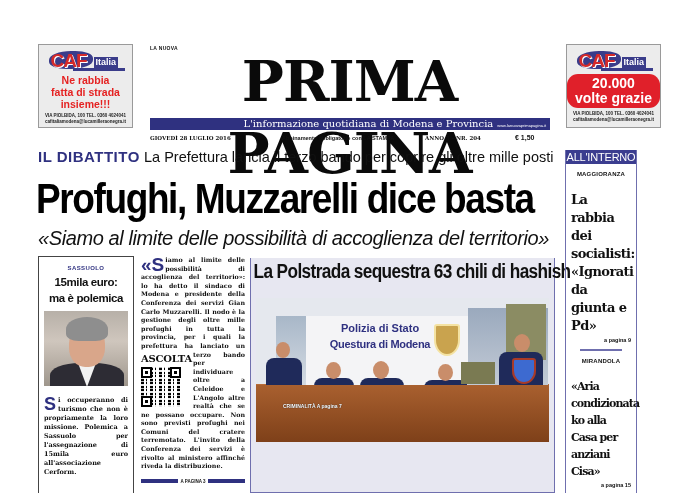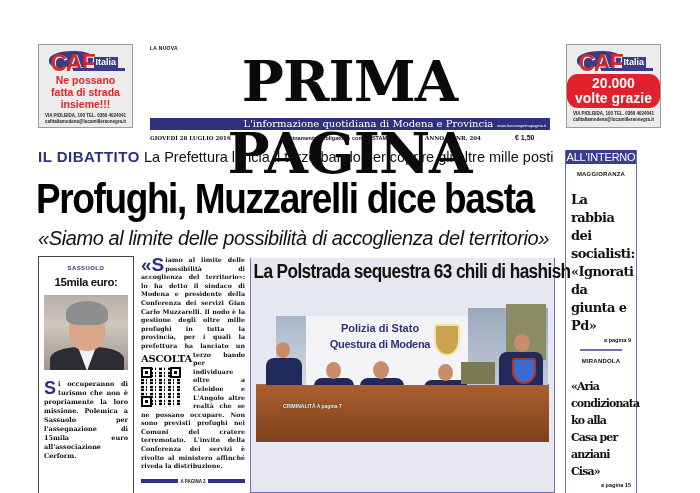--- a/index.html
+++ b/index.html
@@ -15,21 +15,21 @@
   .ad-right { left: 566px; }
   .caf-logo {
     margin: 4px auto 0; width: 78px; height: 22px; position: relative;
   }
   .caf-logo .swoosh {
     position: absolute; left: 2px; top: 2px; width: 44px; height: 18px;
     border-radius: 50% 40% 50% 40%; background: #3a3c8a;
   }
   .caf-logo .caf {
     position: absolute; left: 4px; top: 1px; font-family: "Liberation Sans", sans-serif;
-    font-weight: bold; font-size: 23px; color: #d42a2a; letter-spacing: -1px;
+    font-weight: bold; font-size: 19px; color: #d42a2a; letter-spacing: -1px;
     text-shadow: 1px 1px 0 #fff;
   }
   .caf-logo .italia {
     position: absolute; left: 47px; top: 8px; background: #3a3c8a; color: #fff;
     font-size: 9px; font-weight: bold; padding: 0 2px; line-height: 11px;
   }
   .caf-logo .sub {
     position: absolute; left: 26px; top: 19px; width: 52px; height: 3px; background: #3a3c8a;
   }
   .ad-left .msg {
@@ -186,21 +186,21 @@
 <body>
 
 <div class="ad ad-left">
   <div class="caf-logo">
     <div class="swoosh"></div>
     <span class="caf">CAF</span>
     <span class="italia">Italia</span>
     <div class="sub"></div>
   </div>
   <div class="msg">
-    <div>Ne possano</div>
+    <div>Ne rabbia</div>
     <div>fatta di strada</div>
     <div>insieme!!!</div>
   </div>
   <div class="addr">
     <div>VIA PIOLBIDA, 100 TEL. 0360 4024041</div>
     <div>cafitaliamodena@lucamilleraonegra.it</div>
   </div>
 </div>
 
 <div class="la-nuova">LA NUOVA</div>
@@ -236,20 +236,21 @@
   <span class="tag">IL DIBATTITO</span>
   <span class="text">La Prefettura lancia il terzo bando per coprire gli oltre mille posti</span>
 </div>
 <div class="headline">Profughi, Muzzarelli dice basta</div>
 <div class="subhead">«Siamo al limite delle possibilità di accoglienza del territorio»</div>
 
 <div class="col-left">
   <div class="section">SASSUOLO</div>
   <div class="title">
     <div>15mila euro:</div>
+    <div>ma è polemica</div>
   </div>
   <div class="photo">
     <div class="suit"></div>
       <div class="shirt"></div>
       <div class="face"></div>
       <div class="hair"></div>
   </div>
   <div class="body">
     <span class="dropcap">S</span><span>i occuperanno di turismo che non è propriamente la loro missione. Polemica a Sassuolo per l'assegnazione di 15mila euro all'associazione Cerform.</span>
   </div>

